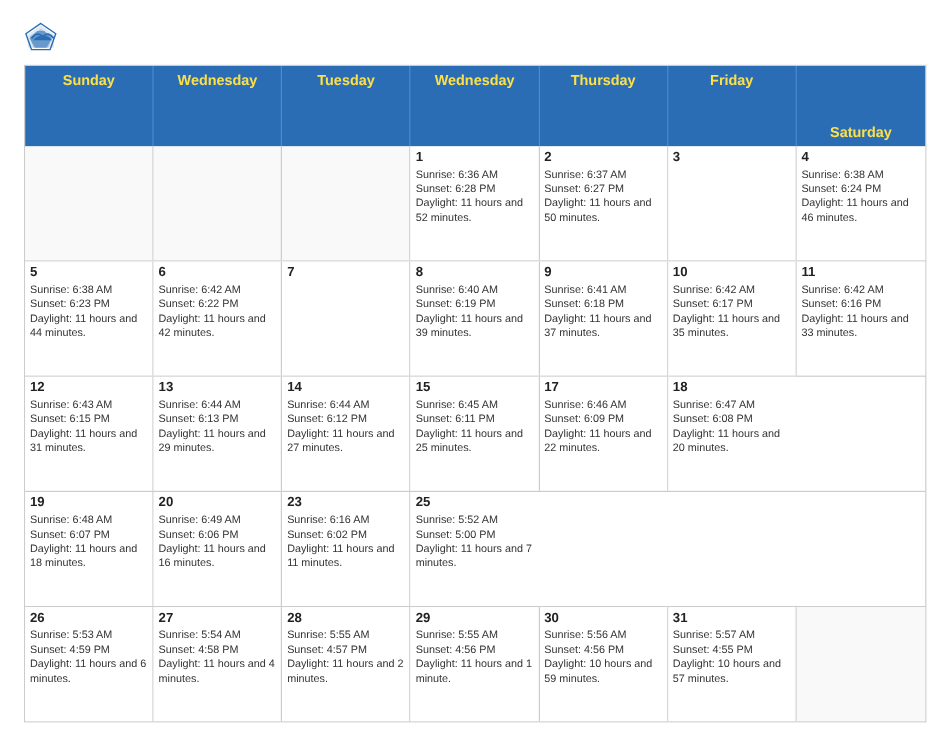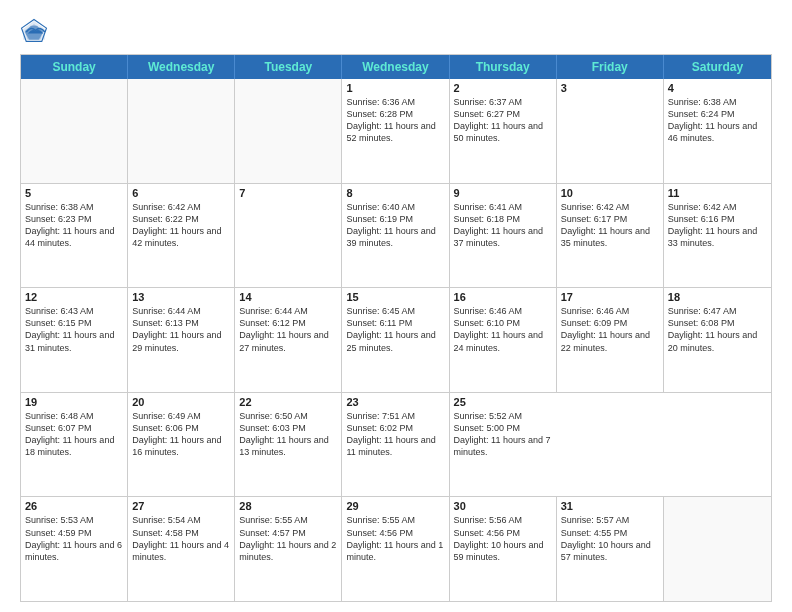--- a/index.html
+++ b/index.html
@@ -64,28 +64,28 @@
       display: flex;
       flex-direction: column;
       border: 1px solid #ccc;
     }
     .cal-header-row {
       display: grid;
       grid-template-columns: repeat(7, 1fr);
       background: #2a6db5;
     }
     .cal-header-cell {
-      color: #5eead4;
+      color: #fde047;
       text-align: center;
       font-size: 12px;
       font-weight: bold;
       padding: 5px 2px;
       border-right: 1px solid #4a8ad0;
     }
-    .cal-header-cell:last-child { border-right: none; }
+    .cal-header-cell:last-child { border-right: none; margin-top: 43px; }
     .cal-body {
       flex: 1;
       display: flex;
       flex-direction: column;
     }
     .cal-row {
       display: grid;
       grid-template-columns: repeat(7, 1fr);
       flex: 1;
       border-top: 1px solid #ccc;
@@ -237,26 +237,20 @@
 Sunset: 6:12 PM
 Daylight: 11 hours and 27 minutes.</div>
           </div>
           <div class="cal-cell">
             <div class="day-num">15</div>
             <div class="cal-cell-text">Sunrise: 6:45 AM
 Sunset: 6:11 PM
 Daylight: 11 hours and 25 minutes.</div>
           </div>
           <div class="cal-cell">
-            <div class="day-num">16</div>
-            <div class="cal-cell-text">Sunrise: 6:46 AM
-Sunset: 6:10 PM
-Daylight: 11 hours and 24 minutes.</div>
-          </div>
-          <div class="cal-cell">
             <div class="day-num">17</div>
             <div class="cal-cell-text">Sunrise: 6:46 AM
 Sunset: 6:09 PM
 Daylight: 11 hours and 22 minutes.</div>
           </div>
           <div class="cal-cell">
             <div class="day-num">18</div>
             <div class="cal-cell-text">Sunrise: 6:47 AM
 Sunset: 6:08 PM
 Daylight: 11 hours and 20 minutes.</div>
@@ -269,28 +263,22 @@
 Sunset: 6:07 PM
 Daylight: 11 hours and 18 minutes.</div>
           </div>
           <div class="cal-cell">
             <div class="day-num">20</div>
             <div class="cal-cell-text">Sunrise: 6:49 AM
 Sunset: 6:06 PM
 Daylight: 11 hours and 16 minutes.</div>
           </div>
           <div class="cal-cell">
-            <div class="day-num">22</div>
-            <div class="cal-cell-text">Sunrise: 6:50 AM
-Sunset: 6:03 PM
-Daylight: 11 hours and 13 minutes.</div>
-          </div>
-          <div class="cal-cell">
             <div class="day-num">23</div>
-            <div class="cal-cell-text">Sunrise: 7:51 AM
+            <div class="cal-cell-text">Sunrise: 6:16 AM
 Sunset: 6:02 PM
 Daylight: 11 hours and 11 minutes.</div>
           </div>
           <div class="cal-cell">
             <div class="day-num">25</div>
             <div class="cal-cell-text">Sunrise: 5:52 AM
 Sunset: 5:00 PM
 Daylight: 11 hours and 7 minutes.</div>
           </div>
         </div>

